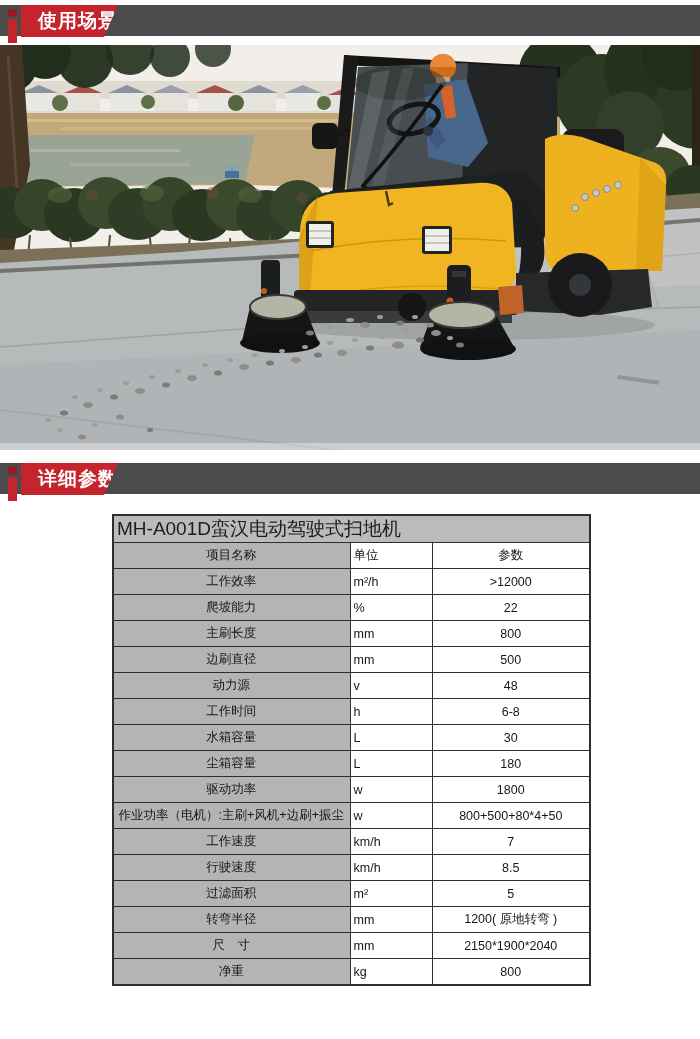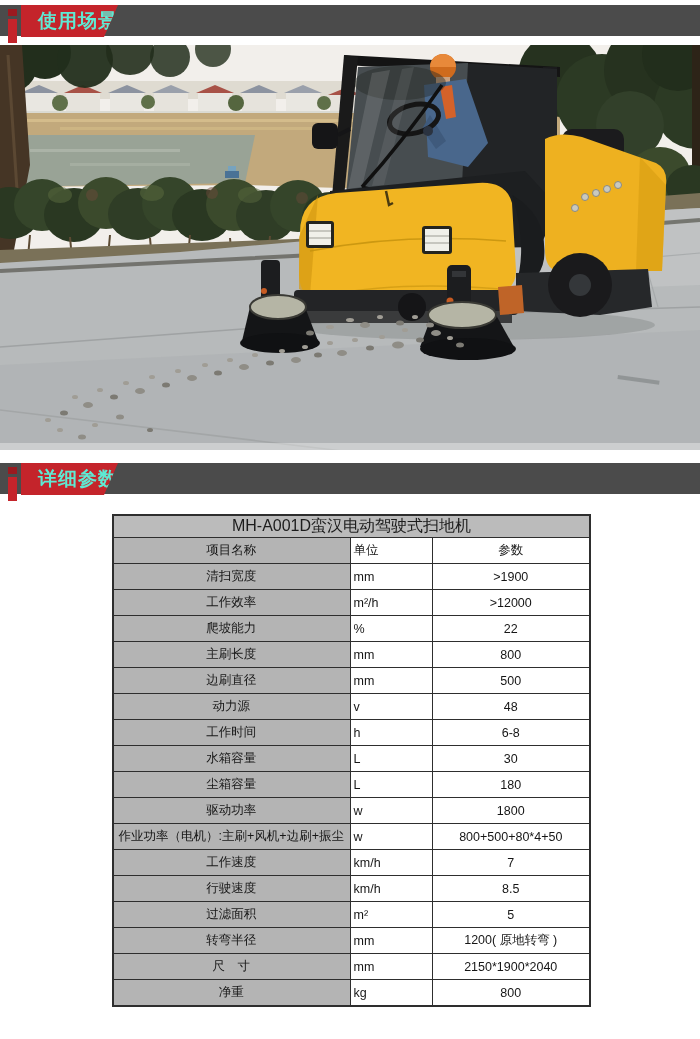--- a/index.html
+++ b/index.html
@@ -9,30 +9,30 @@
   }
   
   .banner{position:relative;height:45px;background:#fff;}
   .banner-bar{position:absolute;left:0;top:5px;width:100%;height:31px;background:var(--bar-gray,#4b4b4b);}
   .mark-dot{position:absolute;left:8px;top:9px;width:9px;height:7px;background:var(--accent-dark,#9a1a20);z-index:2;}
   .mark-stem{position:absolute;left:8px;top:19px;width:9px;height:24px;background:var(--accent,#c4242b);z-index:2;}
   .banner-flag{
     position:absolute;left:21px;top:5px;height:32px;width:80px;padding-left:17px;
     background:var(--accent,#c4242b);
     clip-path:polygon(0 0,100% 0,calc(100% - 14px) 100%,0 100%);
-    color:#5eead4;font-size:19px;font-weight:bold;line-height:32px;letter-spacing:1px;
+    color:#ffffff;font-size:19px;font-weight:bold;line-height:32px;letter-spacing:1px;
   }
   .gap8{margin-top:8px;}
   
   #photo{display:block;background:#f2efeb;}
   
   .table-wrap{margin:11px 0 0 112px;}
   table{border-collapse:collapse;table-layout:fixed;width:477px;color:#161616;font-size:12.5px;border:2px solid var(--table-border,#2e2e2e);}
   td,th{border:1px solid var(--table-border,#2e2e2e);height:25px;padding:0 3px;font-weight:normal;overflow:hidden;white-space:nowrap;}
-  .title-cell{background:#bbbbbb;text-align:center;height:19px;font-size:16px;color:#1c1c1c;}
+  .title-cell{background:#bbbbbb;text-align:left;height:19px;font-size:19px;color:#1c1c1c;}
   tbody td:first-child, thead th.h-name{background:var(--table-gray,#b4b4b4);text-align:center;padding-left:2px;}
   tbody td:nth-child(2), thead th.h-unit{text-align:left;background:#fff;}
   tbody td:nth-child(3), thead th.h-val{text-align:center;background:#fff;border-radius:7px;}
 </style>
 </head>
 <body>
 
 <div class="banner">
   <div class="banner-bar"></div>
   <div class="mark-dot"></div>
@@ -323,25 +323,20 @@
         <th class="title-cell" colspan="3">MH-A001D蛮汉电动驾驶式扫地机</th>
       </tr>
       <tr>
         <th class="h-name">项目名称</th>
         <th class="h-unit">单位</th>
         <th class="h-val">参数</th>
       </tr>
     </thead>
     <tbody>
         <tr>
-          <td>清扫宽度</td>
-          <td>mm</td>
-          <td>&gt;1900</td>
-        </tr>
-        <tr>
           <td>工作效率</td>
           <td>m²/h</td>
           <td>&gt;12000</td>
         </tr>
         <tr>
           <td>爬坡能力</td>
           <td>%</td>
           <td>22</td>
         </tr>
         <tr>

